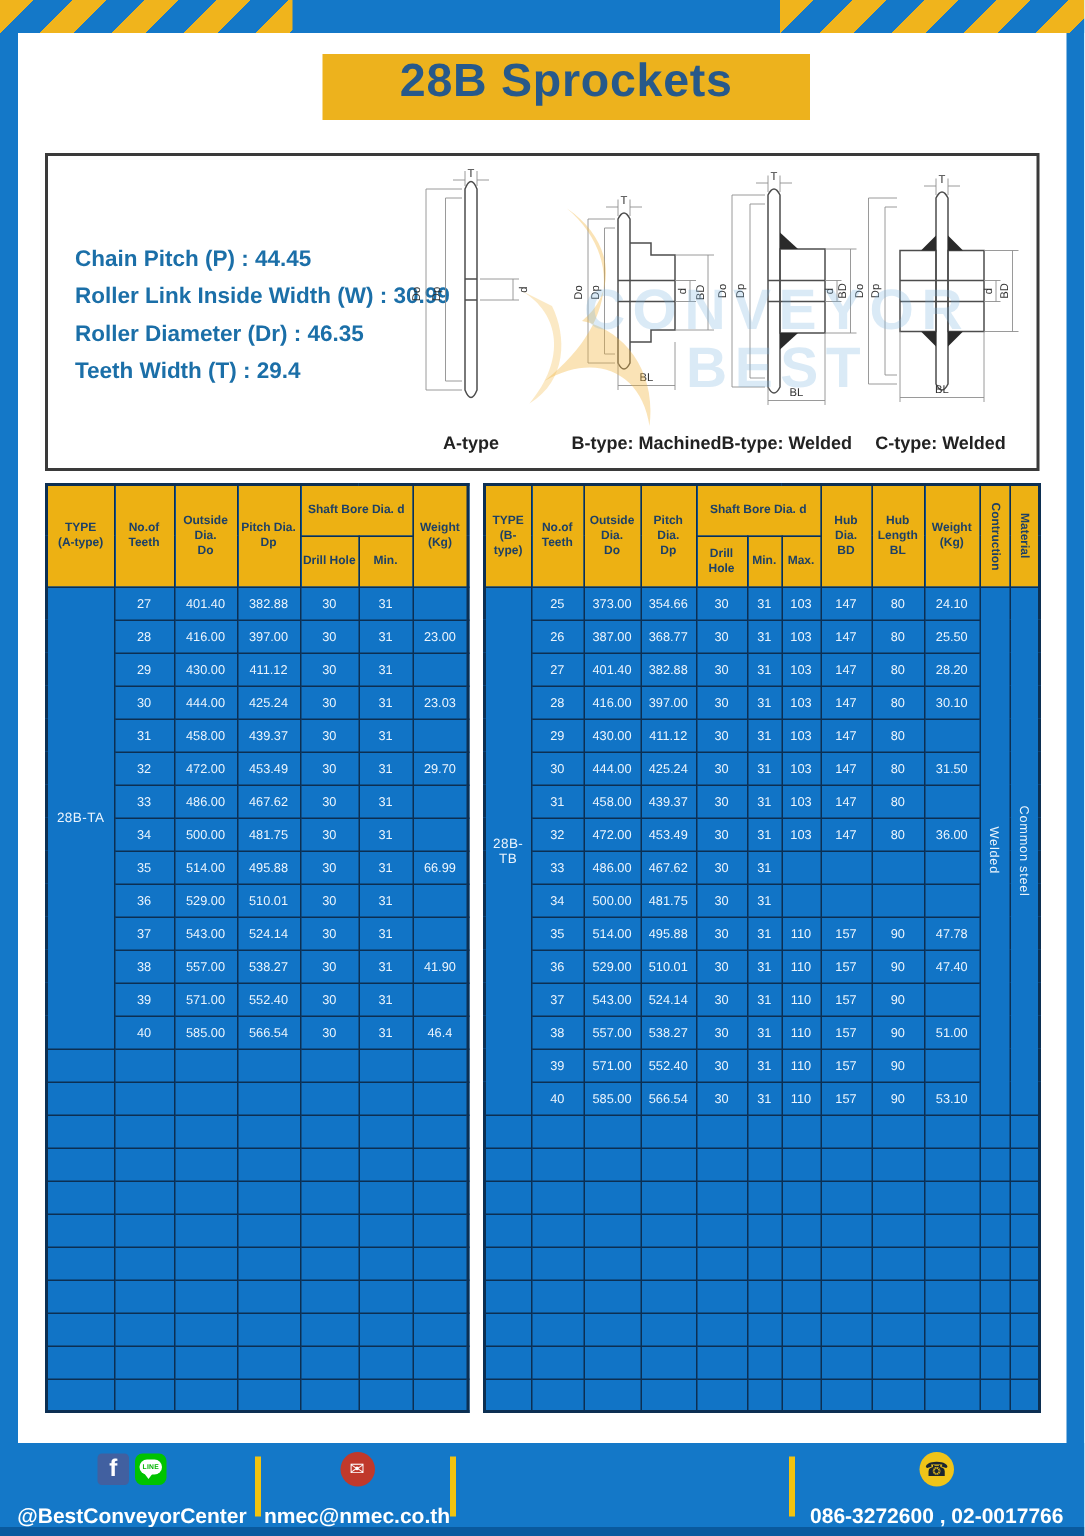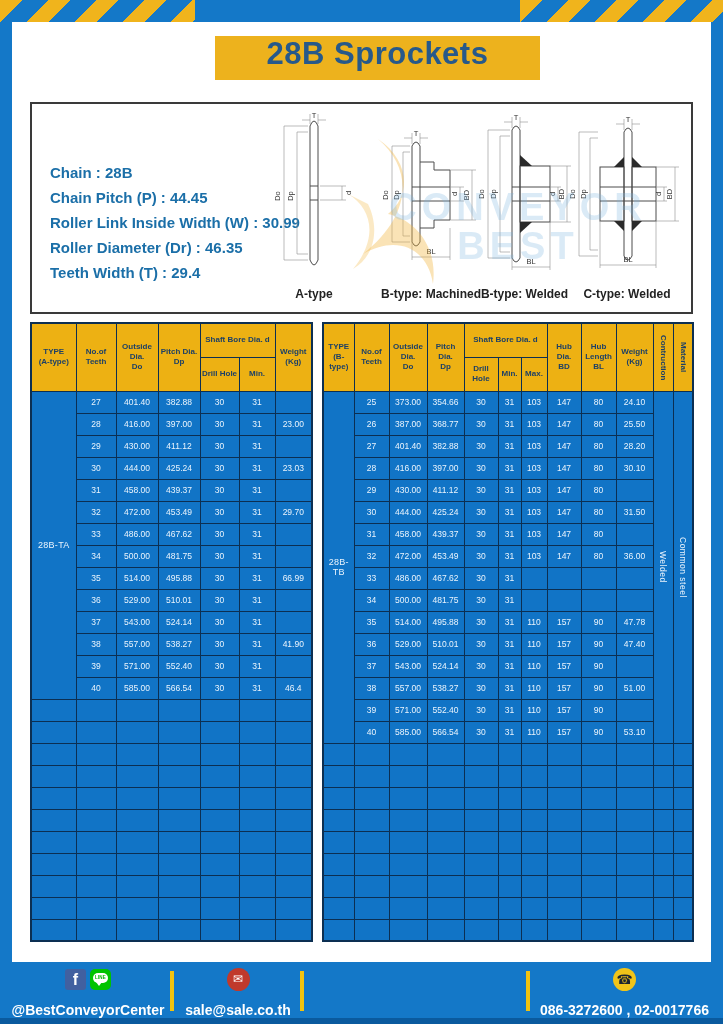--- a/index.html
+++ b/index.html
@@ -98,21 +98,20 @@
   <div class="frame left"></div>
   <div class="frame right"></div>
 
   <div class="title-banner">
     <span>28B Sprockets</span>
   </div>
 
   <div class="spec-box">
 
     <div class="spec-lines">
-      <div class="spec-line">Chain : 28B</div>
       <div class="spec-line">Chain Pitch (P) : 44.45</div>
       <div class="spec-line">Roller Link Inside Width (W) : 30.99</div>
       <div class="spec-line">Roller Diameter (Dr) : 46.35</div>
       <div class="spec-line">Teeth Width (T) : 29.4</div>
     </div>
 
     <div class="fig fig-a">
       <svg width="100" height="172" viewBox="0 0 100 172">
         <line class="dl" x1="46" y1="14" x2="46" y2="4"></line>
           <line class="dl" x1="54" y1="14" x2="54" y2="4"></line>
@@ -871,21 +870,21 @@
           <div class="tail"></div>
         </div>
       </div>
       <div class="ftext">@BestConveyorCenter</div>
     </div>
     <div class="fsep fsep-1"></div>
     <div class="fsec fsec-2">
       <div class="ficons">
           <div class="icon-mail">✉</div>
         </div>
-      <div class="ftext">sale@sale.co.th</div>
+      <div class="ftext">nmec@nmec.co.th</div>
     </div>
     <div class="fsep fsep-2"></div>
     <div class="fsep fsep-3"></div>
     <div class="fsec fsec-4">
       <div class="ficons">
           <div class="icon-phone">☎</div>
         </div>
       <div class="ftext">086-3272600 , 02-0017766</div>
     </div>
     <div class="footer-strip"></div>

